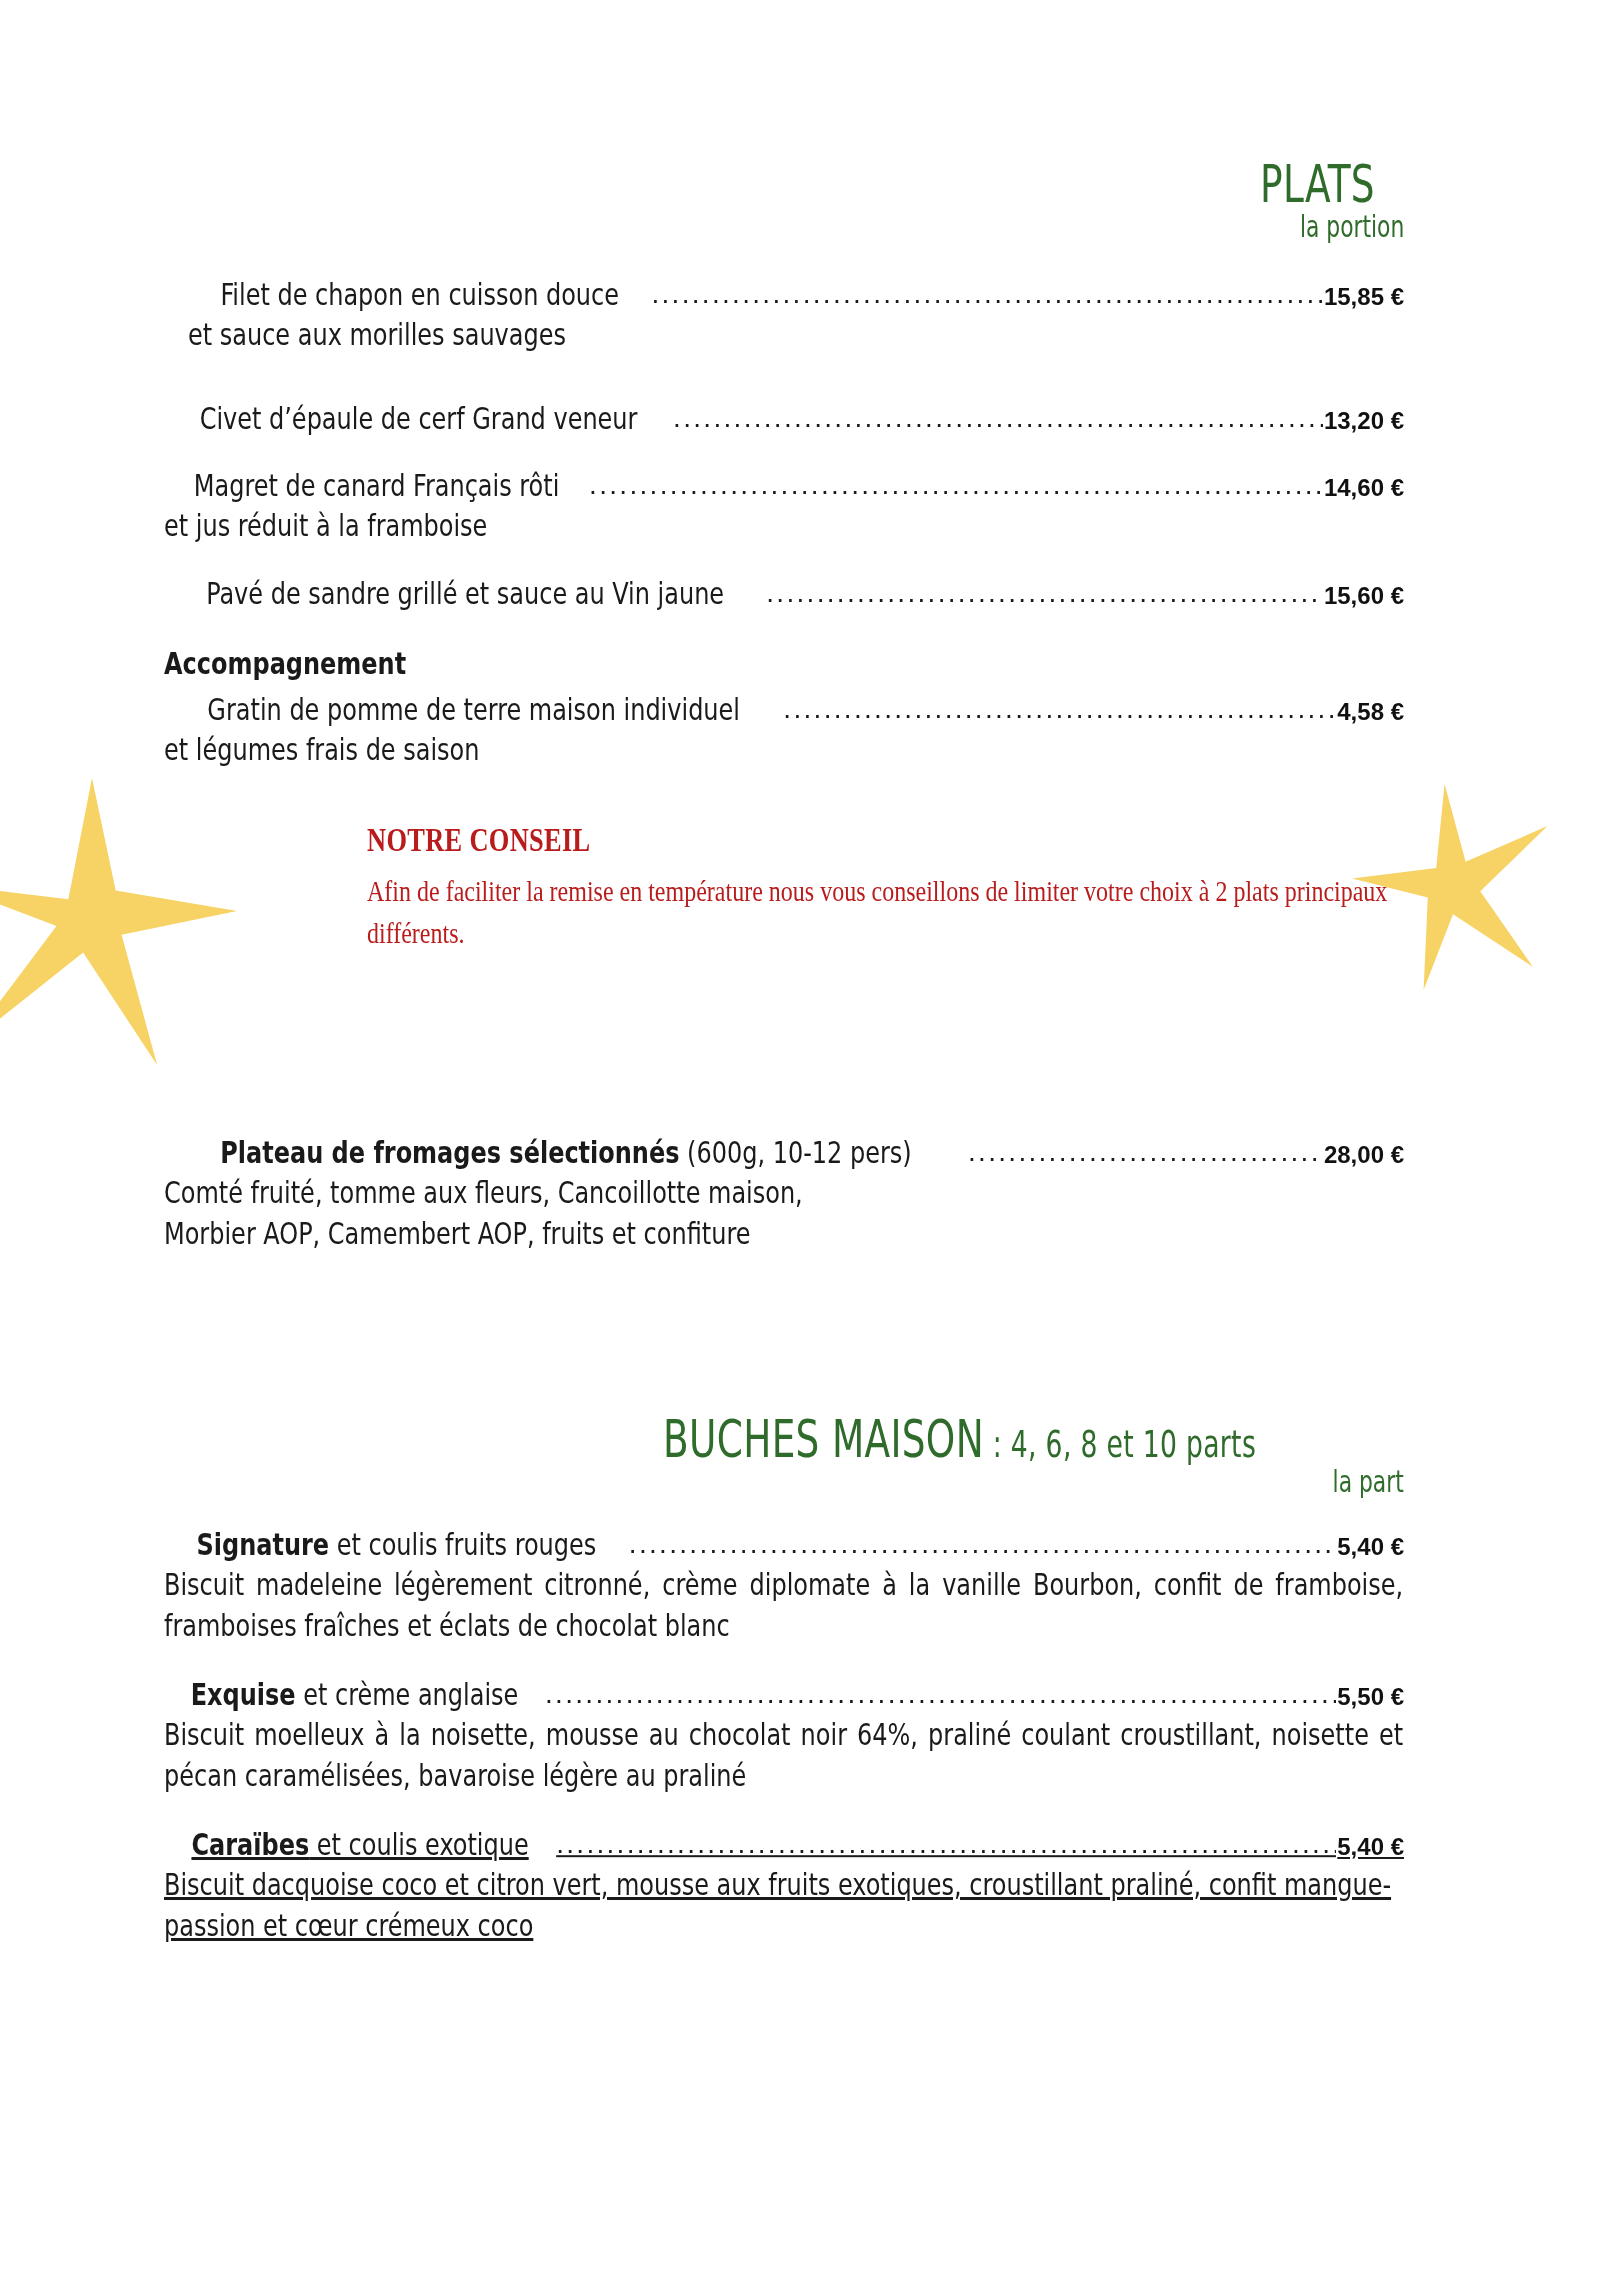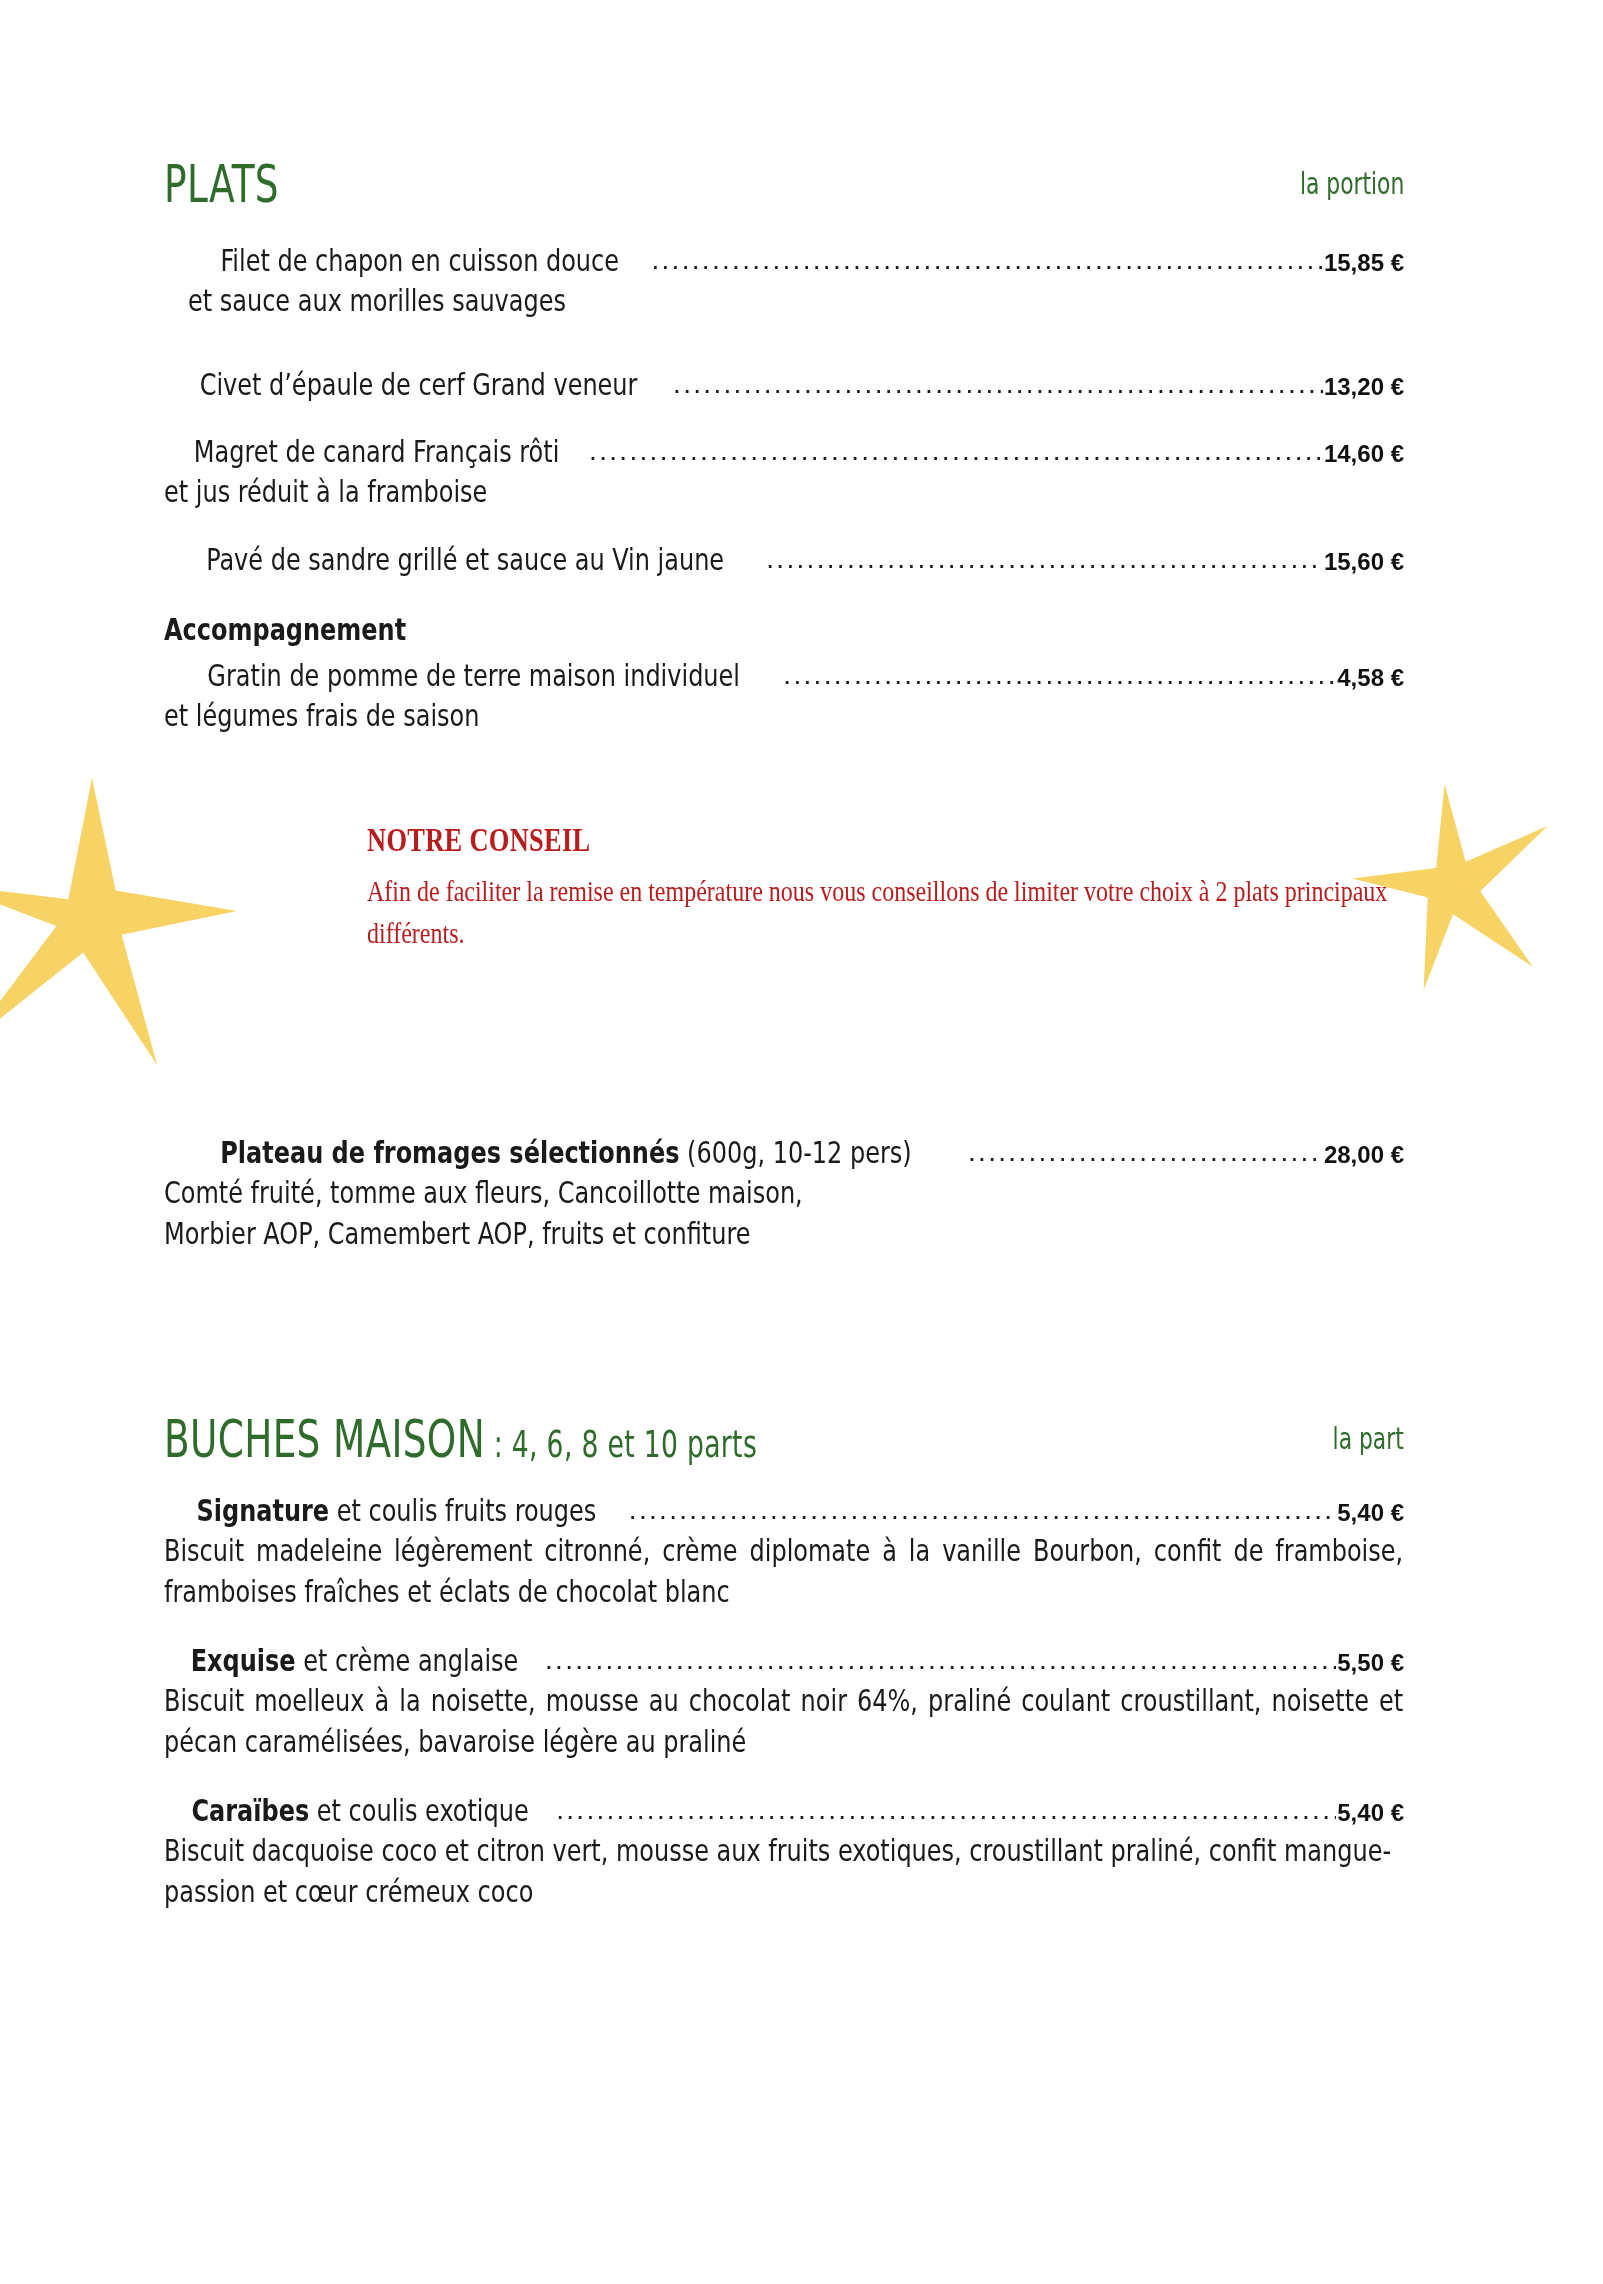--- a/index.html
+++ b/index.html
@@ -35,23 +35,24 @@
   .content {
     position: absolute;
     left: 164px;
     top: 0;
     width: 1240px;
   }
 
   
   .section-head {
     display: flex;
-    align-items: center;
+    align-items: flex-end;
     justify-content: space-between;
     color: #2f6b2b;
+    flex-direction: column;
   }
   .section-title {
     font-family: "Liberation Sans Narrow", "DejaVu Sans Condensed", "Liberation Sans", sans-serif;
     font-size: 52px;
     font-weight: 400;
     letter-spacing: 0.4px;
     line-height: 1;
     transform: scaleX(0.80);
     transform-origin: left bottom;
     white-space: nowrap;
@@ -266,21 +267,21 @@
 
       <div class="item" style="margin-top:29px;">
         <div class="item-line">
           <span class="item-name"><b>Exquise</b><span class="reg"> et crème anglaise</span></span>
           <span class="leader">.......................................................................................................</span>
           <span class="item-price">5,50 €</span>
         </div>
         <div class="desc justify">Biscuit moelleux à la noisette, mousse au chocolat noir 64%, praliné coulant croustillant, noisette et pécan caramélisées, bavaroise légère au praliné</div>
       </div>
 
-      <div class="item" style="margin-top:29px;">
+      <div class="item" style="margin-top:29px;text-decoration:underline;">
         <div class="item-line">
           <span class="item-name"><b>Caraïbes</b><span class="reg"> et coulis exotique</span></span>
           <span class="leader">.......................................................................................................</span>
           <span class="item-price">5,40 €</span>
         </div>
         <div class="desc">Biscuit dacquoise coco et citron vert, mousse aux fruits exotiques, croustillant praliné, confit mangue-passion et cœur crémeux  coco</div>
       </div>
     </div>
 
   </div>

